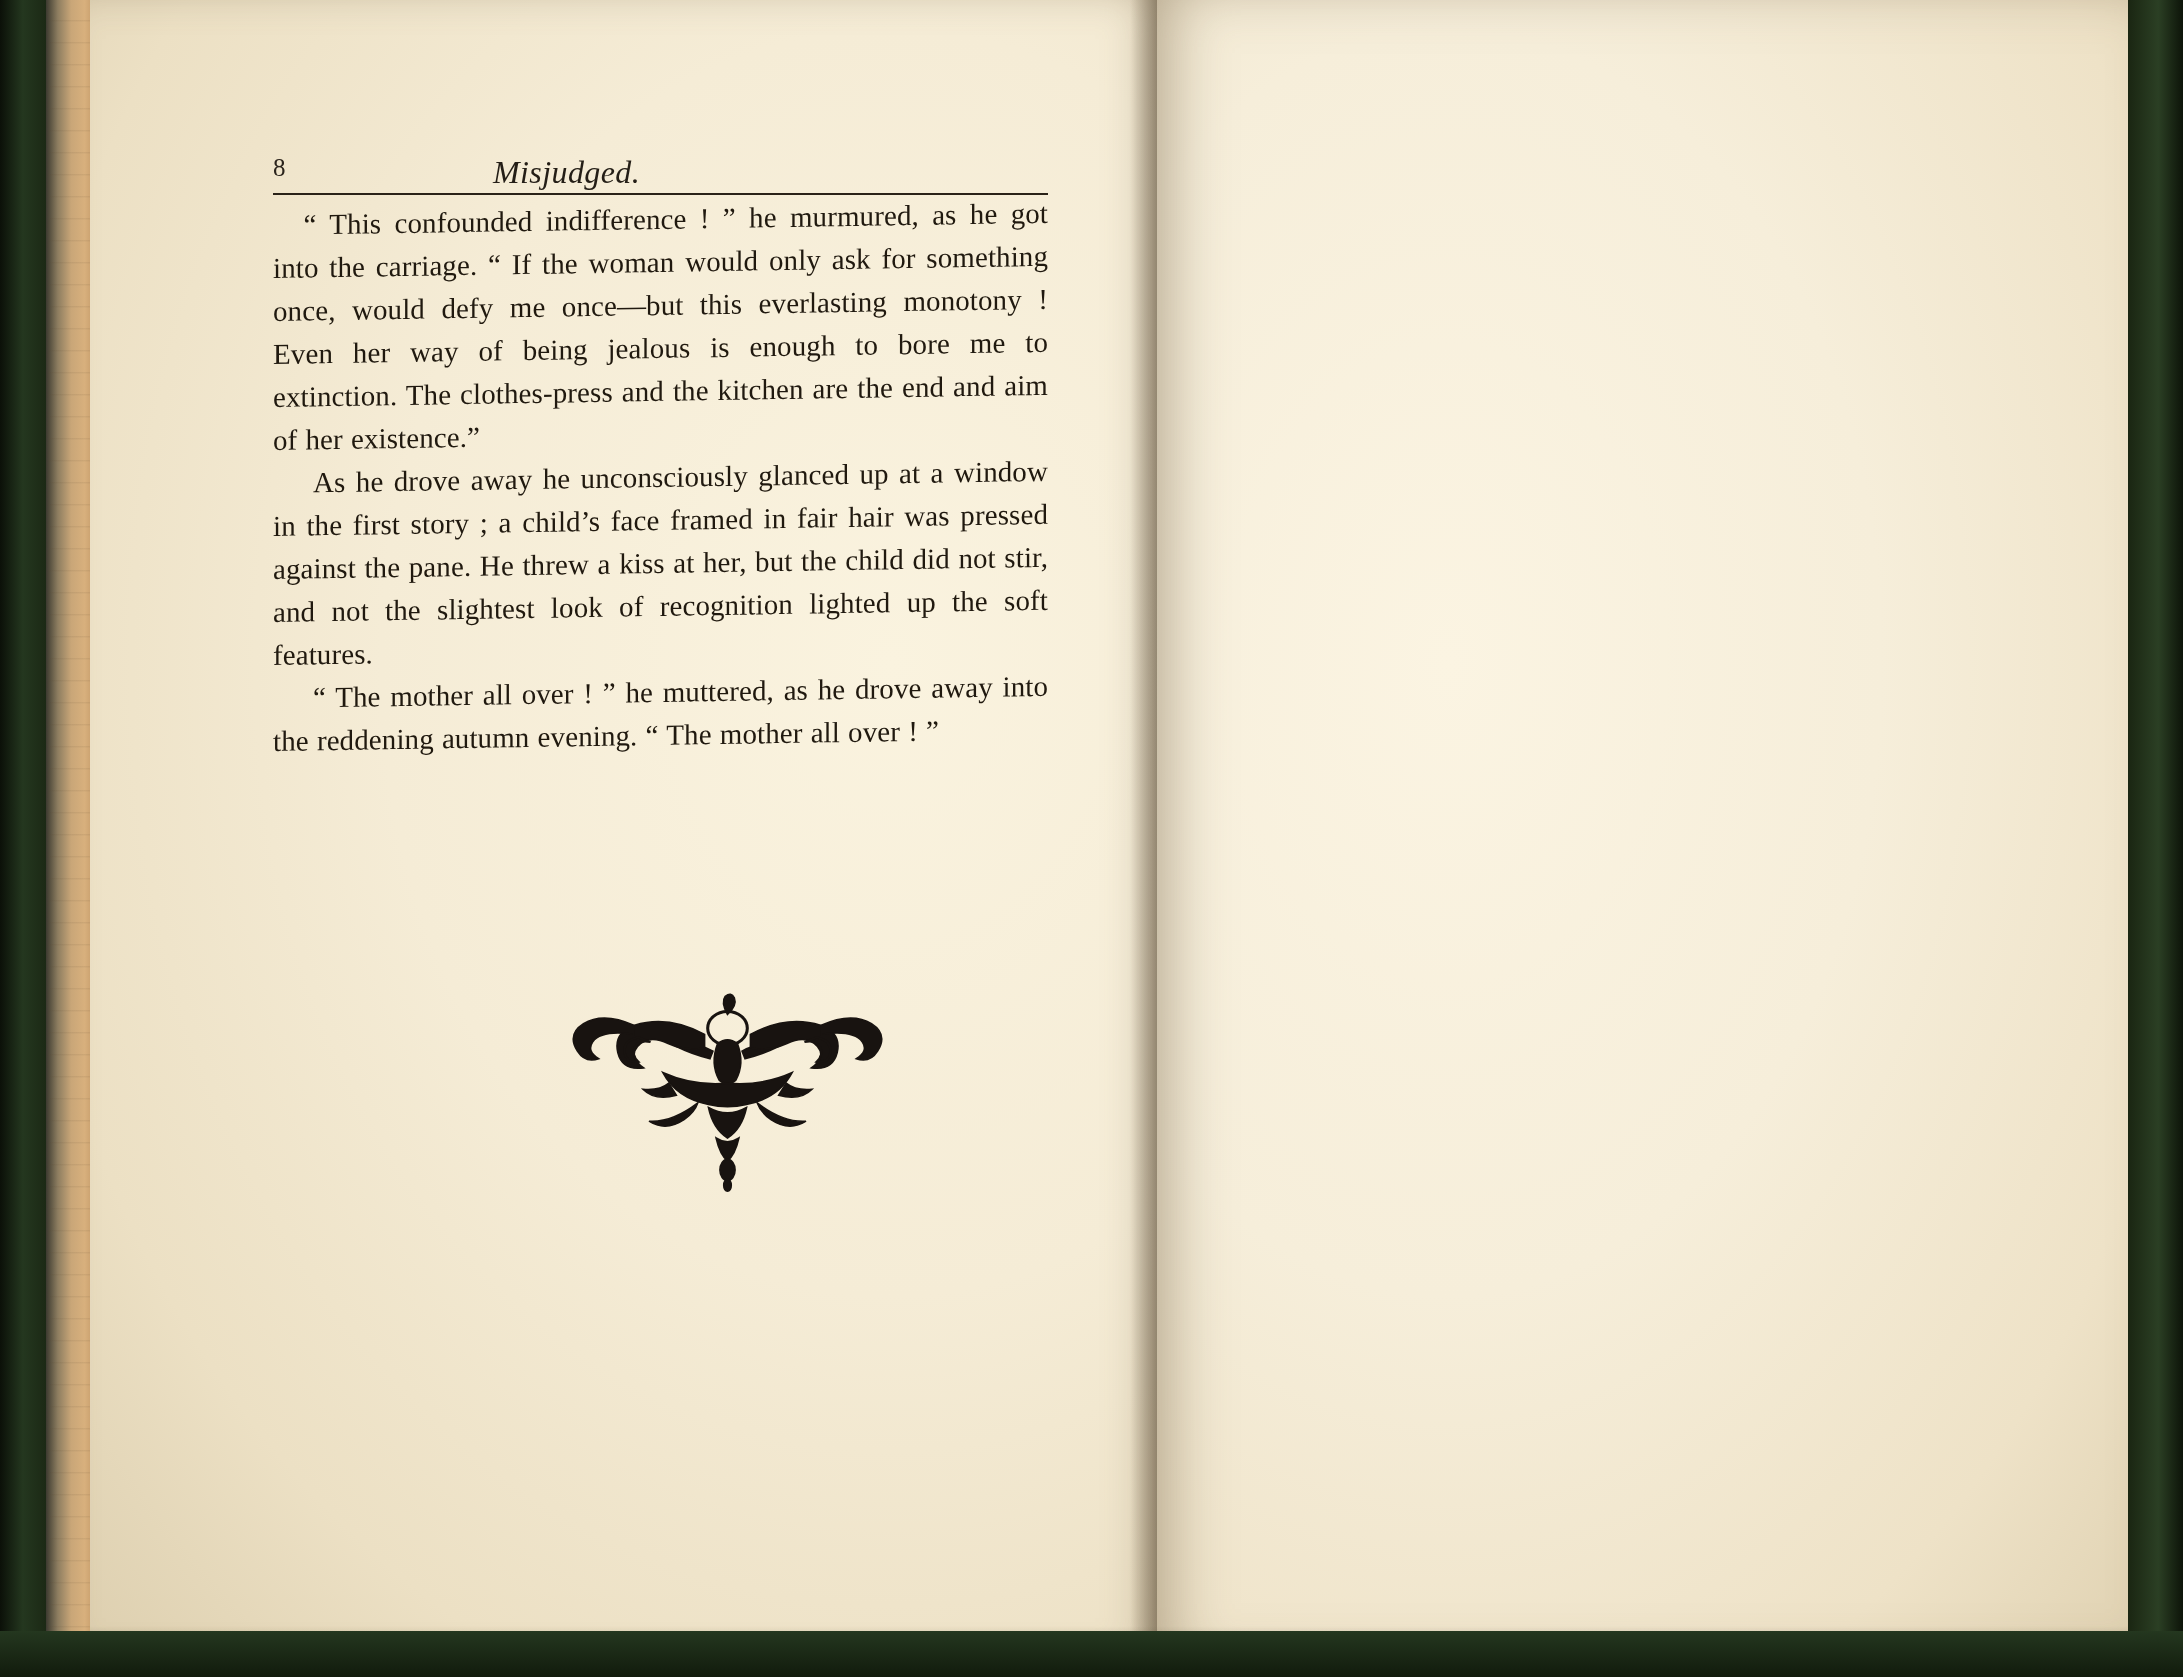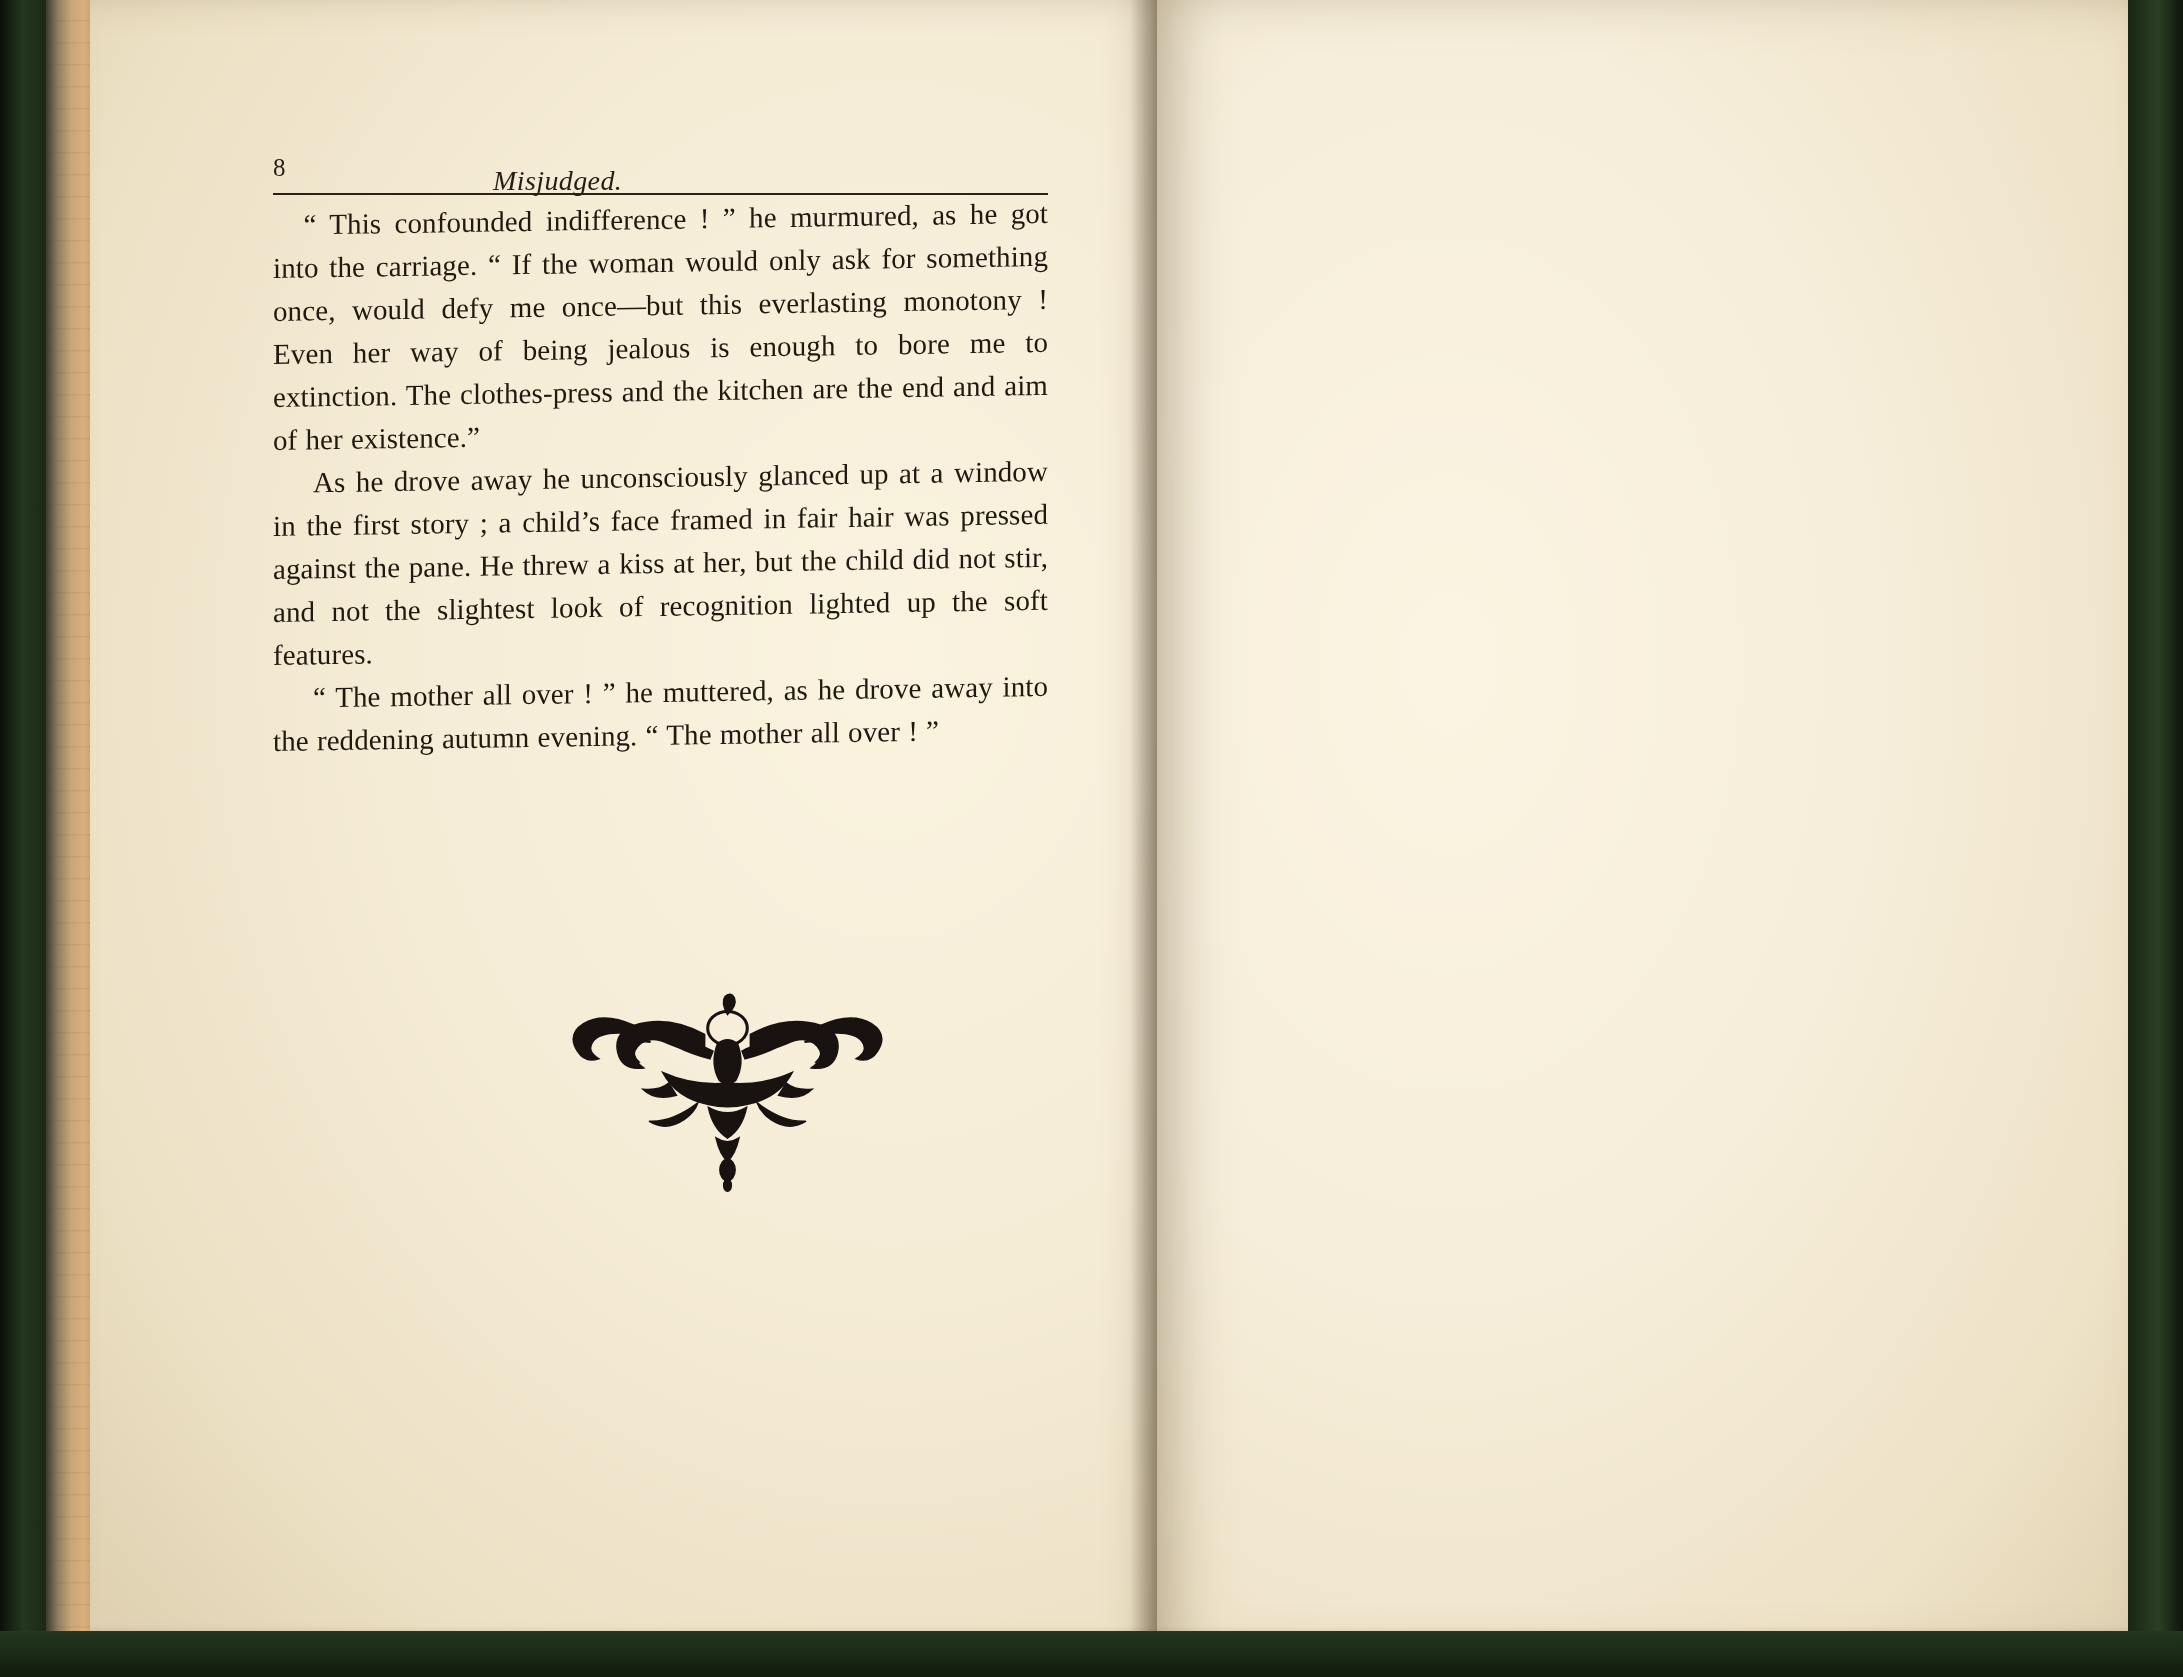--- a/index.html
+++ b/index.html
@@ -111,23 +111,23 @@
   }
   .folio {
     position: absolute;
     left: 0; top: 17px;
     font-size: 25px;
     letter-spacing: 0.8px;
     color: #2b241c;
   }
   .head-title {
     position: absolute;
-    left: 220px; top: 28px;
+    left: 220px; top: 17px;
     font-style: italic;
-    font-size: 28px;
+    font-size: 32px;
     letter-spacing: 0.4px;
     color: #241e16;
   }
   .head-rule {
     position: absolute;
     left: 0; top: 56px;
     width: 775px; height: 2.3px;
     background: #2a2218;
   }
 

